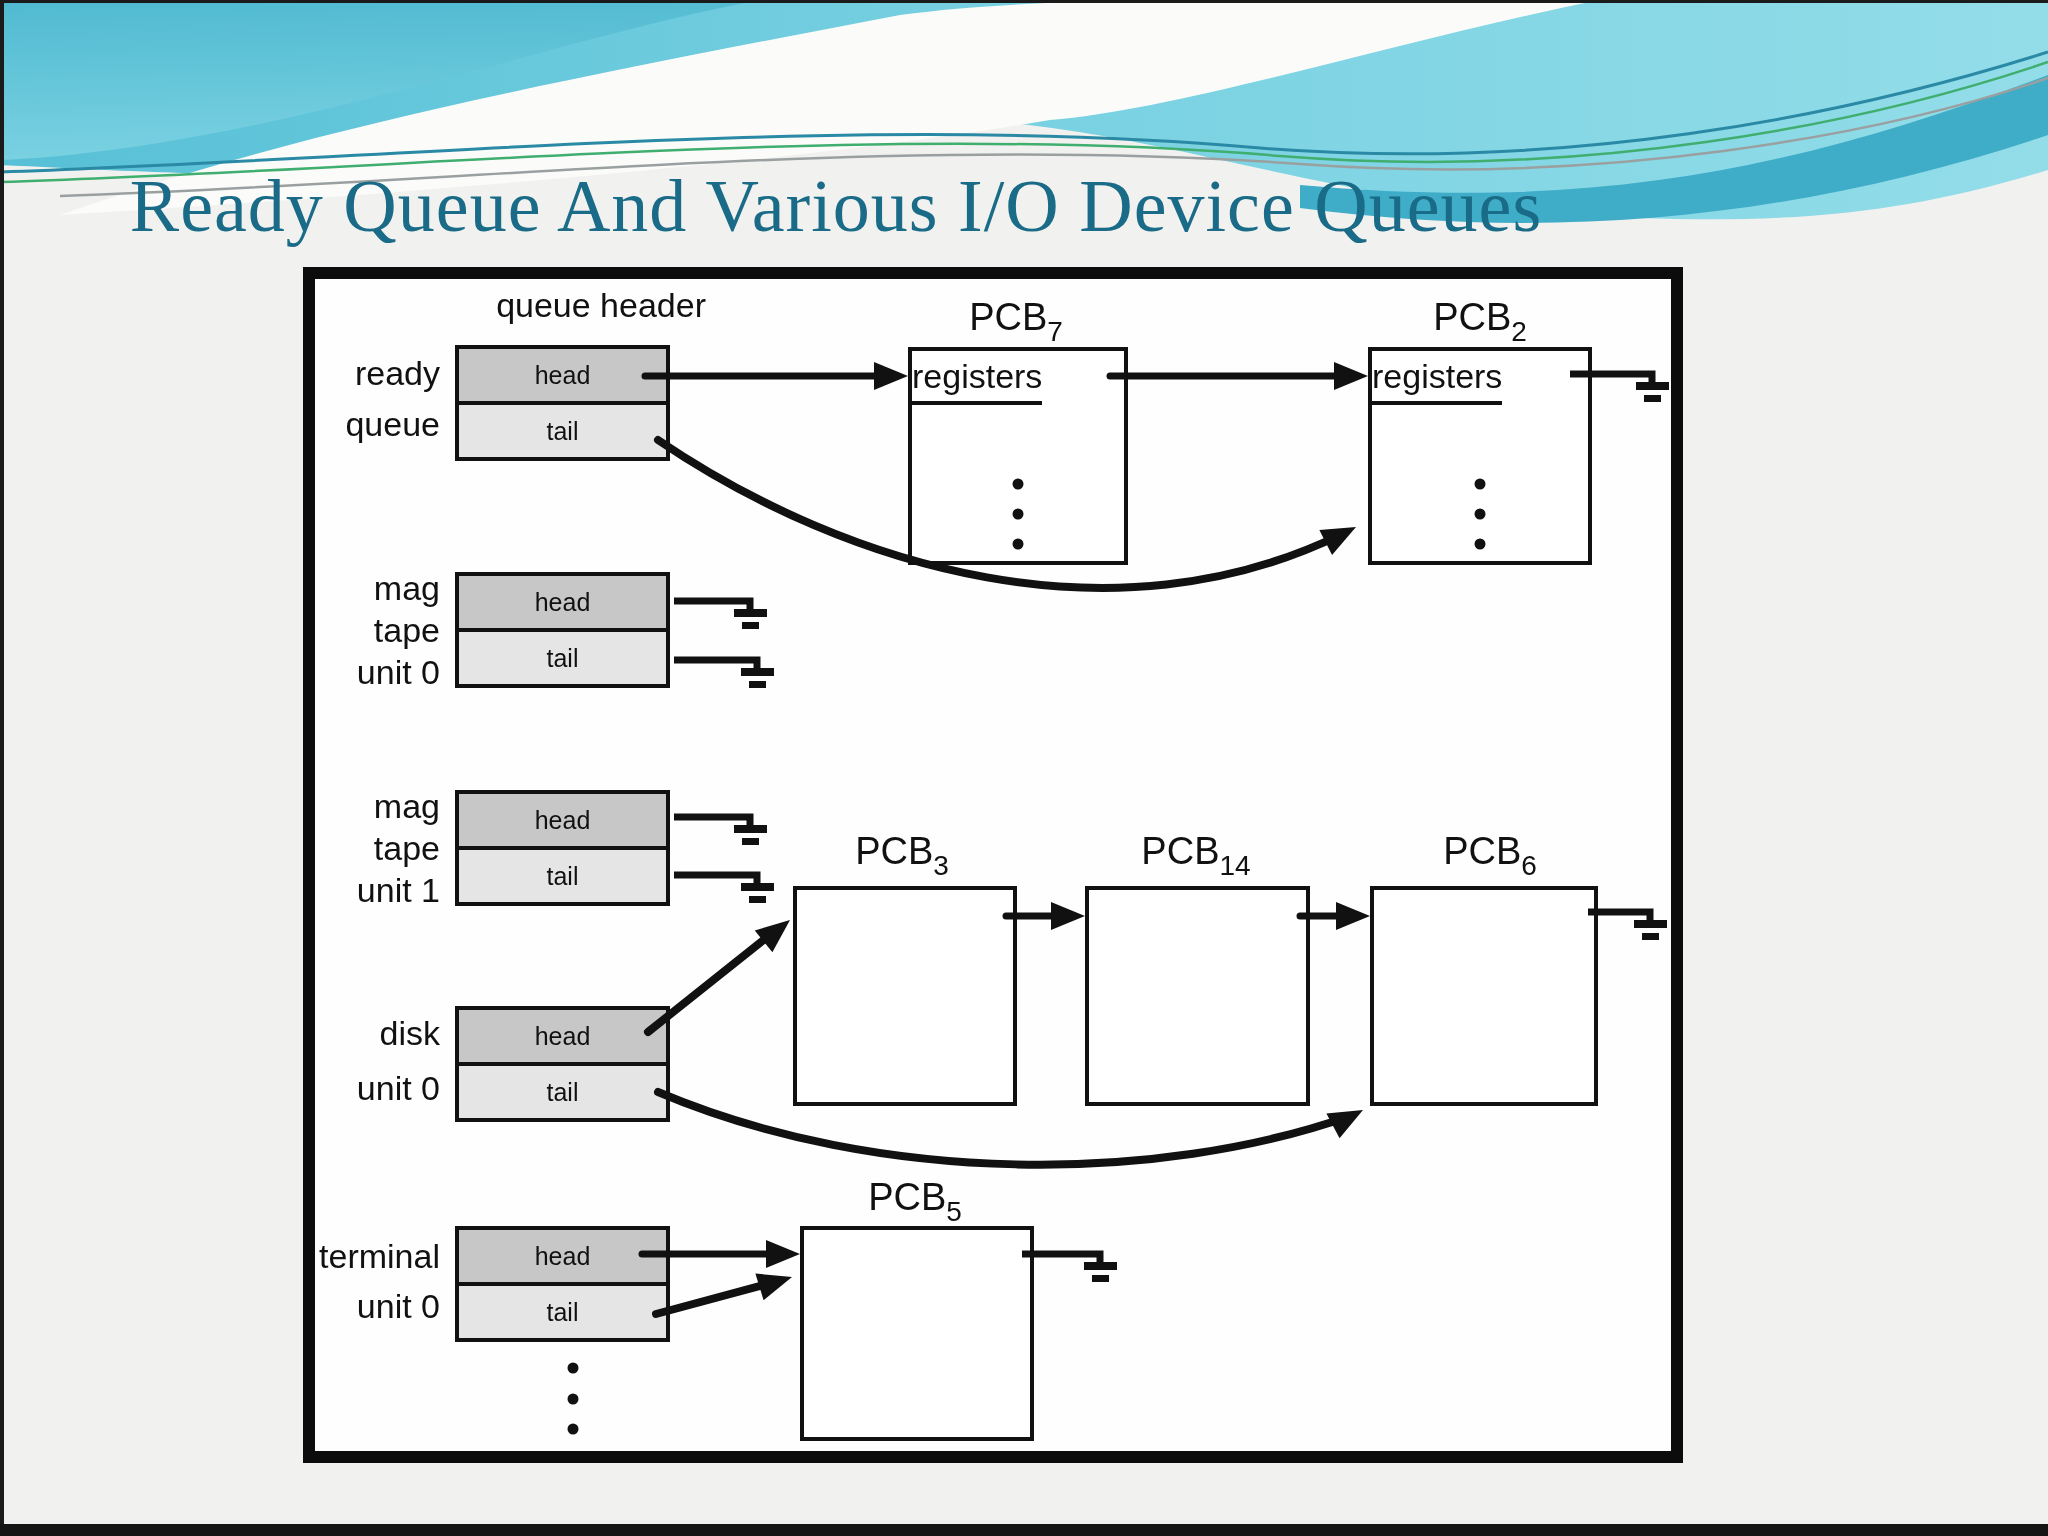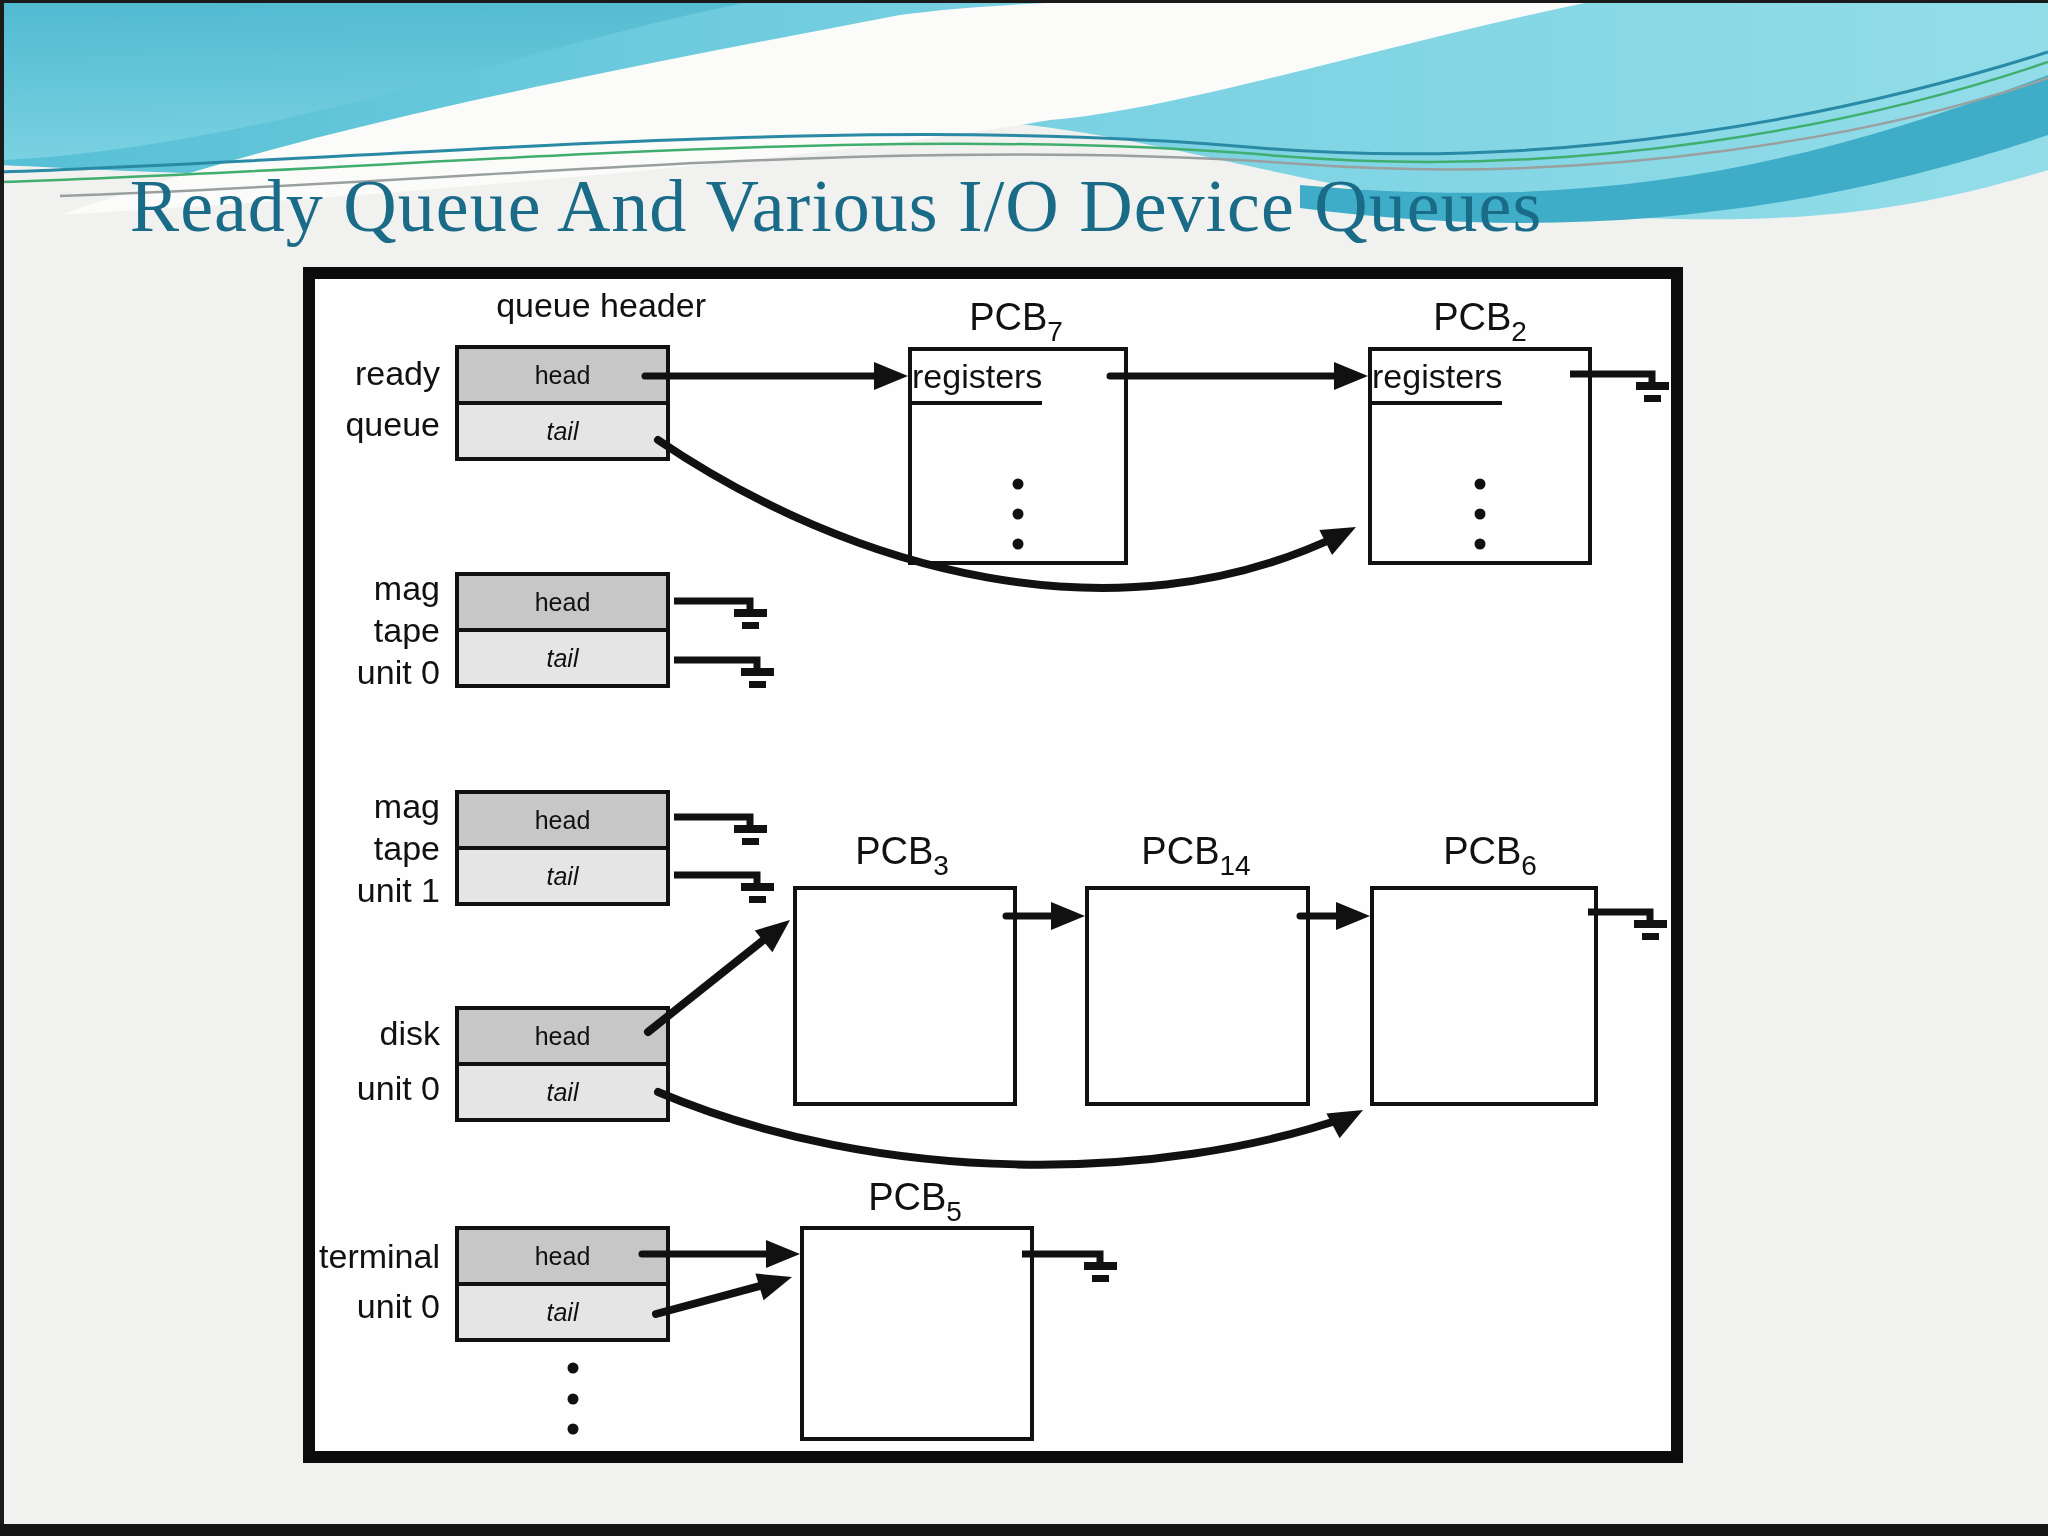--- a/index.html
+++ b/index.html
@@ -26,21 +26,21 @@
     position:absolute;left:303px;top:267px;width:1380px;height:1196px;
     border:12px solid #0c0c0c;background:#fefefe;box-sizing:border-box;z-index:2;
   }
 
   .qbox{
     position:absolute;width:215px;height:116px;border:4px solid #111;
     box-sizing:border-box;display:flex;flex-direction:column;z-index:4;background:#fff;
   }
   .qbox .cell{flex:1;display:flex;align-items:center;justify-content:center;font-size:25px;}
   .qbox .cell.head{background:#c7c7c7;border-bottom:4px solid #111;}
-  .qbox .cell.tail{background:#e5e5e5;font-style:italic;}
+  .qbox .cell.tail{background:#e5e5e5;}
 
   .qlabel{position:absolute;width:200px;text-align:right;font-size:34px;z-index:4;}
   .qlabel div{line-height:42px;}
   .qlabel.lh51 div{line-height:51px;}
   .qlabel.lh55 div{line-height:55px;}
   .qlabel.lh50 div{line-height:50px;}
 
   .pcb{
     position:absolute;border:4px solid #111;box-sizing:border-box;
     display:flex;flex-direction:row;background:#fff;z-index:4;

